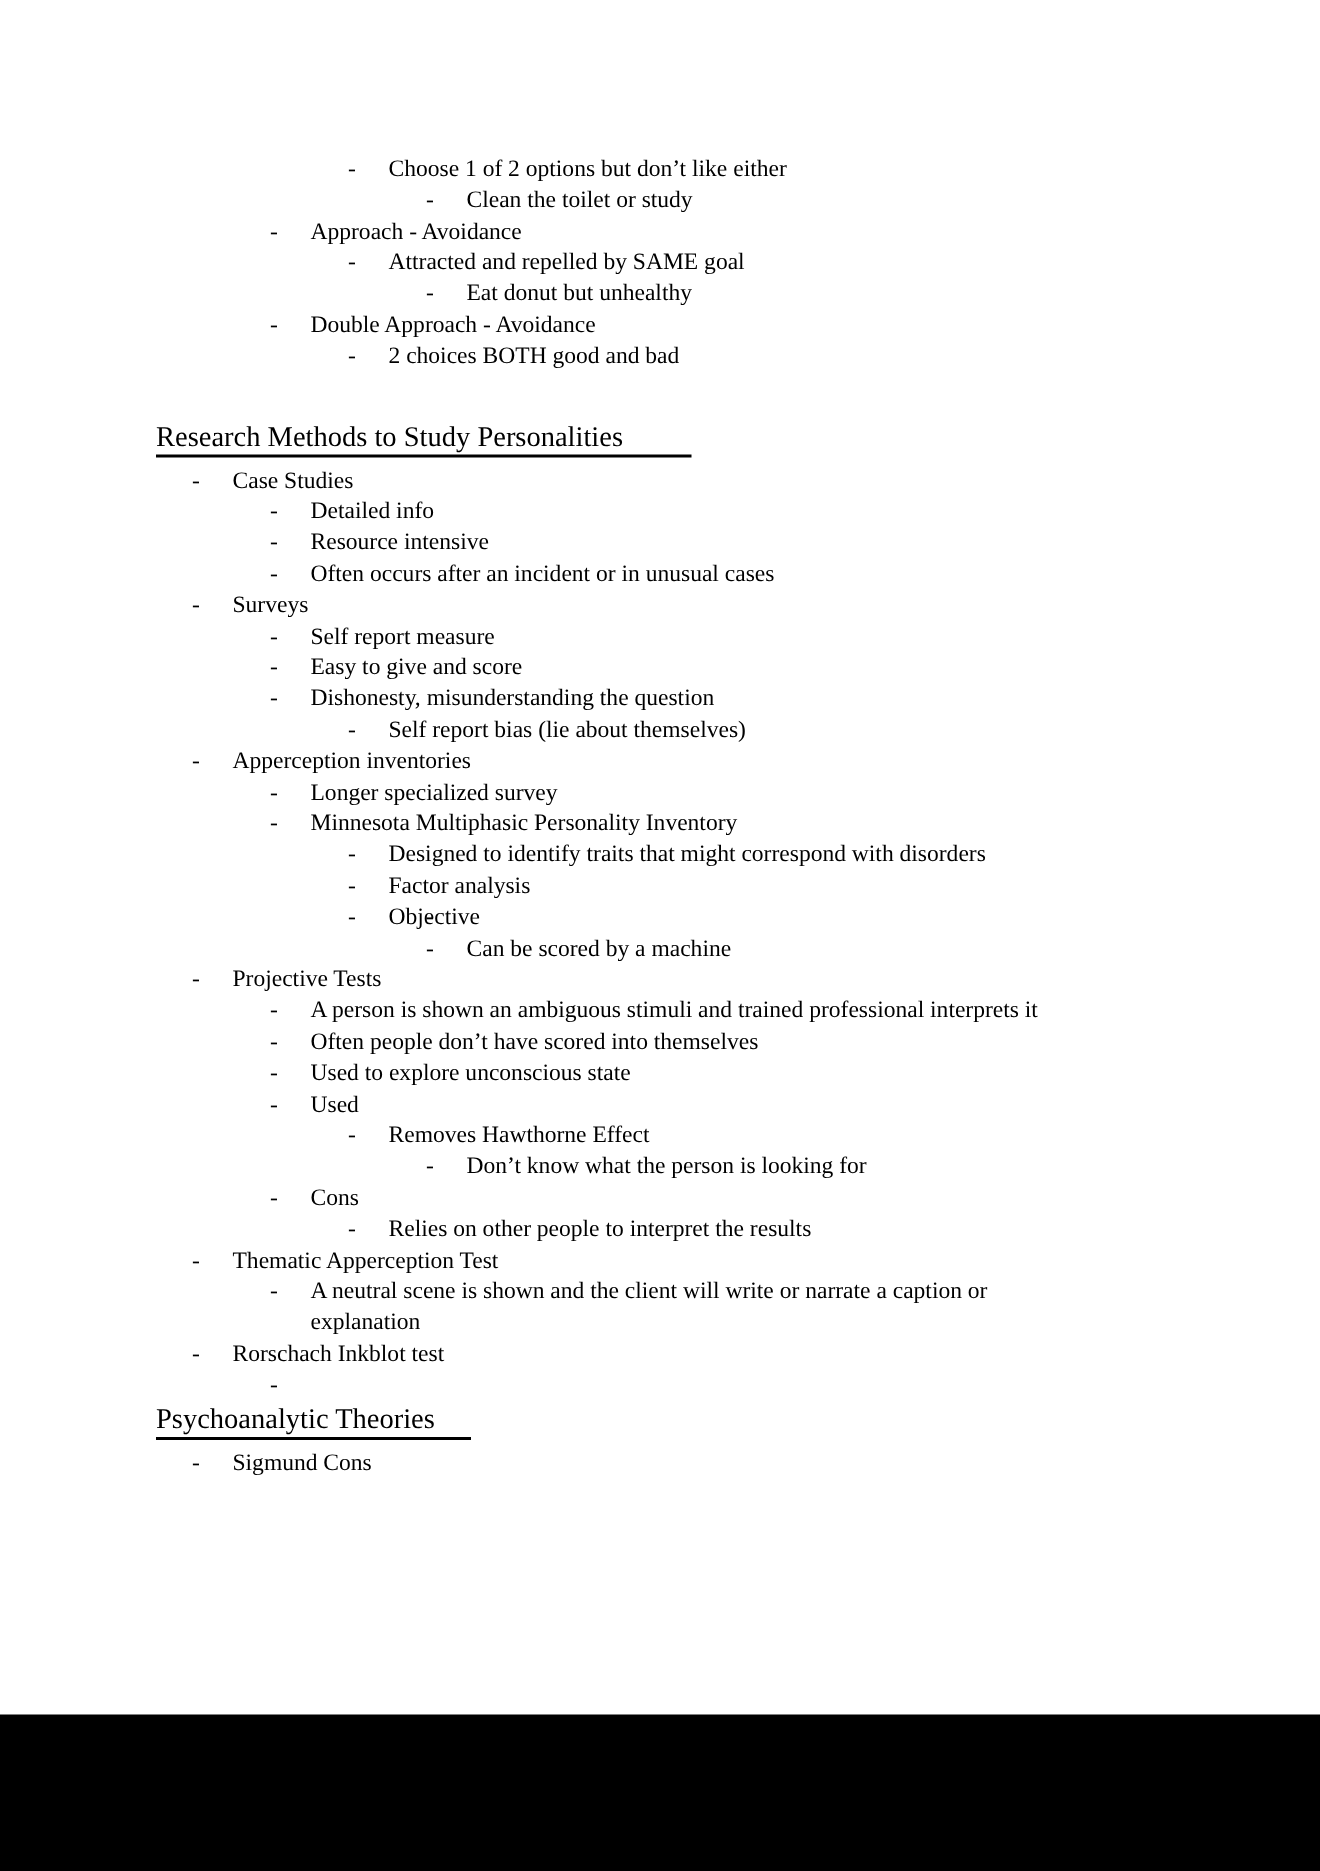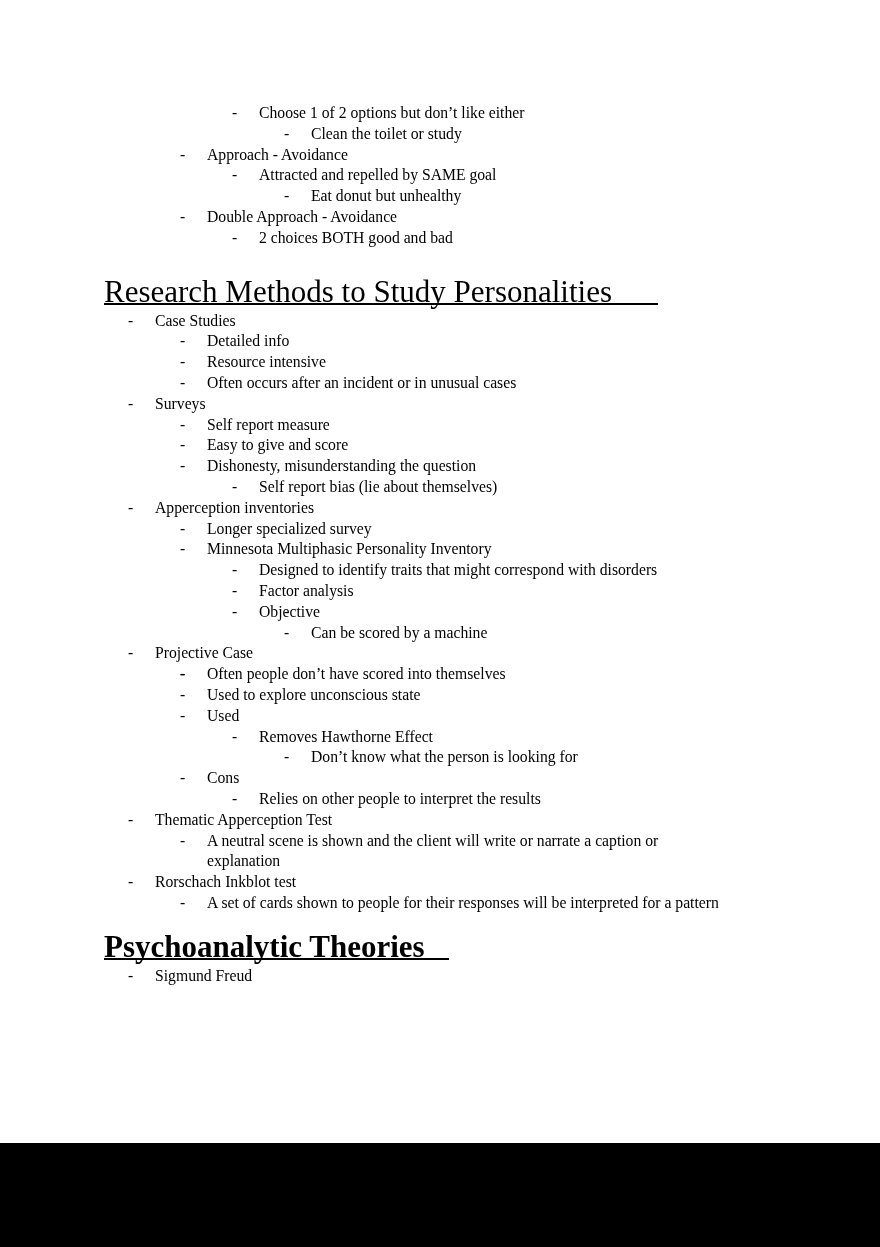--- a/index.html
+++ b/index.html
@@ -28,27 +28,27 @@
   .row .dash { position: absolute; }
   .lvl-1 { padding-left: 51px; }
   .lvl-1 .dash { left: 24px; }
   .lvl-2 { padding-left: 103px; }
   .lvl-2 .dash { left: 76px; }
   .lvl-3 { padding-left: 155px; }
   .lvl-3 .dash { left: 128px; }
   .lvl-4 { padding-left: 207px; }
   .lvl-4 .dash { left: 180px; }
   .heading {
-    font-size: 31px;
+    font-size: 19px;
     line-height: 33px;
     font-weight: 400;
     margin: 0;
   }
   .h-research { margin: 26px 0 3px 0; }
-  .h-psycho   { margin: 16px 0 3px 0; font-weight: bold; }
+  .h-psycho   { margin: 16px 0 3px 0; }
   .hl { display: inline-block; position: relative; }
   .hl::after {
     content: "";
     position: absolute;
     left: 0;
     bottom: 3px;
     height: 2px;
     background: var(--text-color, #000000);
   }
   .hl-research::after { right: -46px; }
@@ -94,40 +94,40 @@
         <div class="row lvl-2"><span class="dash">-</span><span class="txt">Dishonesty, misunderstanding the question</span></div>
         <div class="row lvl-3"><span class="dash">-</span><span class="txt">Self report bias (lie about themselves)</span></div>
         <div class="row lvl-1"><span class="dash">-</span><span class="txt">Apperception inventories</span></div>
         <div class="row lvl-2"><span class="dash">-</span><span class="txt">Longer specialized survey</span></div>
         <div class="row lvl-2"><span class="dash">-</span><span class="txt">Minnesota Multiphasic Personality Inventory</span></div>
         <div class="row lvl-3"><span class="dash">-</span><span class="txt">Designed to identify traits that might correspond with disorders</span></div>
         <div class="row lvl-3"><span class="dash">-</span><span class="txt">Factor analysis</span></div>
         <div class="row lvl-4"><span class="dash">-</span></div>
         <div class="row lvl-3"><span class="dash">-</span><span class="txt">Objective</span></div>
         <div class="row lvl-4"><span class="dash">-</span><span class="txt">Can be scored by a machine</span></div>
-        <div class="row lvl-1"><span class="dash">-</span><span class="txt">Projective Case</span></div>
-        <div class="row lvl-2"><span class="dash">-</span></div>
+        <div class="row lvl-1"><span class="dash">-</span><span class="txt">Projective Tests</span></div>
+        <div class="row lvl-2"><span class="dash">-</span><span class="txt">A person is shown an ambiguous stimuli and trained professional interprets it</span></div>
         <div class="row lvl-2"><span class="dash">-</span><span class="txt">Often people don’t have scored into themselves</span></div>
         <div class="row lvl-2"><span class="dash">-</span><span class="txt">Used to explore unconscious state</span></div>
         <div class="row lvl-2"><span class="dash">-</span><span class="txt">Used</span></div>
         <div class="row lvl-3"><span class="dash">-</span><span class="txt">Removes Hawthorne Effect</span></div>
         <div class="row lvl-4"><span class="dash">-</span><span class="txt">Don’t know what the person is looking for</span></div>
         <div class="row lvl-2"><span class="dash">-</span><span class="txt">Cons</span></div>
         <div class="row lvl-3"><span class="dash">-</span><span class="txt">Relies on other people to interpret the results</span></div>
         <div class="row lvl-1"><span class="dash">-</span><span class="txt">Thematic Apperception Test</span></div>
         <div class="row lvl-2"><span class="dash">-</span><span class="txt">A neutral scene is shown and the client will write or narrate a caption or explanation</span></div>
         <div class="row lvl-1"><span class="dash">-</span><span class="txt">Rorschach Inkblot test</span></div>
-        <div class="row lvl-2"><span class="dash">-</span><span class="txt">A set of cards shown to people for their responses will be interpreted for a pattern</span></div>
+        <div class="row lvl-2"><span class="dash">-</span></div>
       </div>
 
     <h1 class="heading h-psycho">
       <span class="hl hl-psycho">Psychoanalytic Theories</span>
     </h1>
 
     <div class="list">
-        <div class="row lvl-1"><span class="dash">-</span><span class="txt">Sigmund Freud</span></div>
+        <div class="row lvl-1"><span class="dash">-</span><span class="txt">Sigmund Cons</span></div>
       </div>
 
   </section>
 
   <div class="bottom-bar"></div>
 
 </main>
 
 </body></html>

